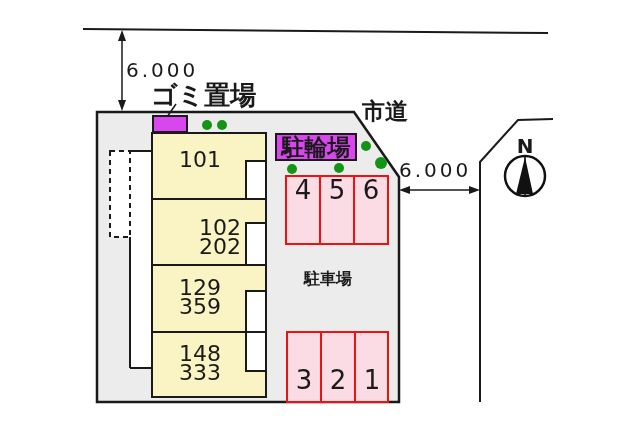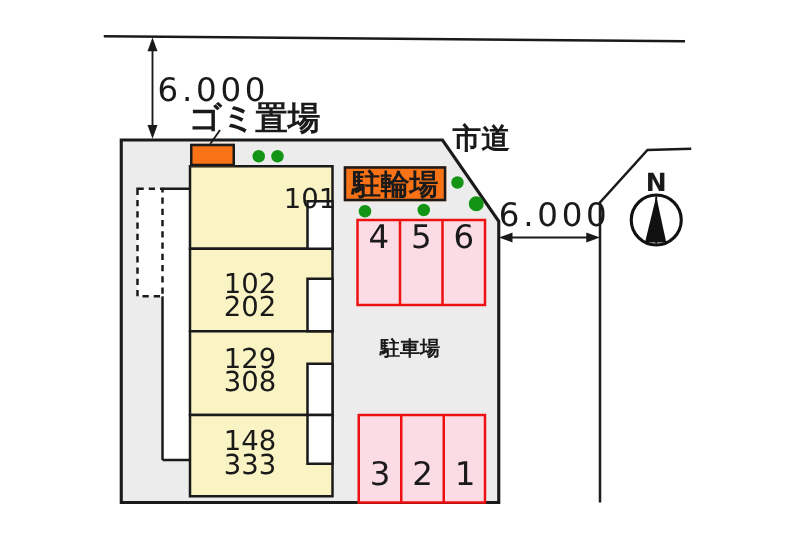--- a/index.html
+++ b/index.html
@@ -1,25 +1,25 @@
 <!DOCTYPE html>
 <html><head>
 <meta charset="utf-8">
 <style>
   html,body{margin:0;padding:0;background:#fff;}
   #stage{position:relative;width:640px;height:427px;background:#fff;overflow:hidden;
          font-family:"DejaVu Sans",sans-serif;color:#1a1a1a;}
   #plan-svg{position:absolute;left:0;top:0;z-index:1;}
   .txt{position:absolute;z-index:3;white-space:nowrap;line-height:1;}
   .jp{font-weight:bold;}
-  .dim{font-size:26px;letter-spacing:3px;}
+  .dim{font-size:20px;letter-spacing:3px;}
   .unit-label{position:absolute;z-index:3;left:152px;width:96px;text-align:center;
               font-size:22px;line-height:19px;}
   .pnum{position:absolute;z-index:3;width:34px;text-align:center;font-size:26px;}
-  .whitebox{position:absolute;z-index:2;background:#f97316;border:2px solid #1a1a1a;box-sizing:border-box;}
+  .whitebox{position:absolute;z-index:2;background:#d946ef;border:2px solid #1a1a1a;box-sizing:border-box;}
   #bicycle-box{display:flex;align-items:center;justify-content:center;font-size:23px;font-weight:bold;}
 </style>
 </head>
 <body>
 
 <div id="stage">
 
   <svg id="plan-svg" width="640" height="427" viewBox="0 0 640 427">
 
     <polygon points="97,112 354,112 399,177 399,402 97,402" fill="#ececec" stroke="#1a1a1a" stroke-width="2.5" stroke-linejoin="miter"></polygon>
@@ -94,30 +94,30 @@
     <span>駐輪場</span>
   </div>
 
   <div class="txt dim" style="left:126px;top:60px;">6.000</div>
   <div class="txt jp" style="left:151px;top:82px;font-size:26px;">ゴミ置場</div>
   <div class="txt jp" style="left:362px;top:100px;font-size:23px;">市道</div>
   <div class="txt dim" style="left:399px;top:160px;">6.000</div>
   <div class="txt jp" style="left:304px;top:271px;font-size:16px;">駐車場</div>
   <div class="txt jp" style="left:514px;top:136px;width:22px;text-align:center;font-size:20px;">N</div>
 
-  <div class="unit-label" style="top:150px;padding-left:48px;">
+  <div class="unit-label" style="top:150px;">
     <div>101</div>
   </div>
-  <div class="unit-label" style="top:218px;">
+  <div class="unit-label" style="top:218px;padding-left:20px;">
     <div>102</div>
     <div>202</div>
   </div>
   <div class="unit-label" style="top:278px;">
     <div>129</div>
-    <div>308</div>
+    <div>359</div>
   </div>
   <div class="unit-label" style="top:344px;">
     <div>148</div>
     <div>333</div>
   </div>
 
   <div class="pnum" style="left:286px;top:175px;">4</div>
   <div class="pnum" style="left:320px;top:175px;">5</div>
   <div class="pnum" style="left:354px;top:175px;">6</div>
 

